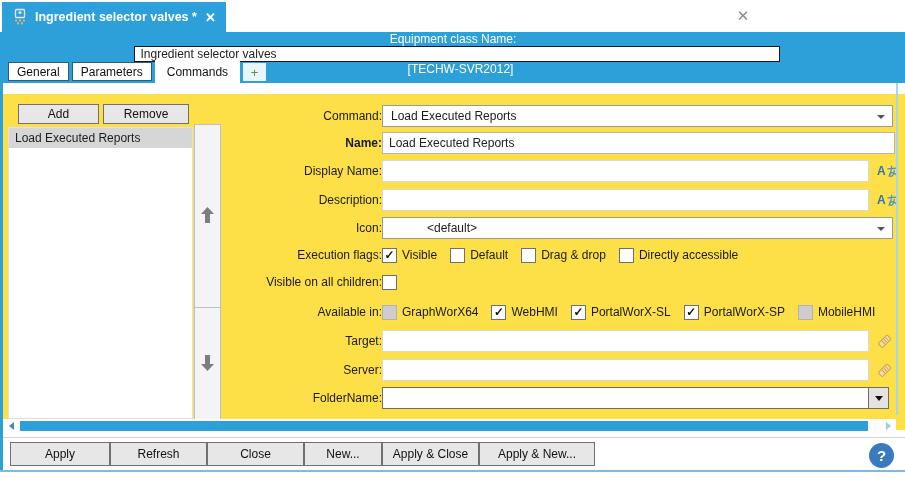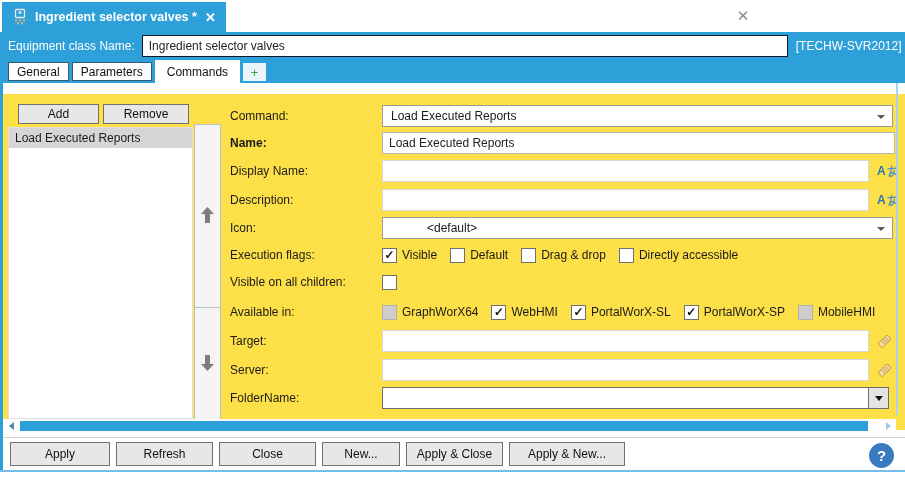--- a/index.html
+++ b/index.html
@@ -11,21 +11,21 @@
   .titlebar { position:absolute; top:0; left:0; width:761px; height:32px; background:#fff; }
   .title-tab { position:absolute; left:2px; top:2px; height:30px; background:#2D9FD9;
                display:flex; align-items:center; padding:0 10px; }
   .title-text { color:#fff; font-size:12.5px; font-weight:bold; margin:0 8px 0 7px; }
   .tab-close { color:#fff; font-size:13px; font-weight:bold; cursor:default; }
   .window-close { position:absolute; right:8px; top:6px; width:20px; height:20px; color:#8a8a8a;
                   font-size:15px; text-align:center; line-height:20px; }
 
   
   .header-band { position:absolute; top:32px; left:0; width:905px; height:51px; background:#2D9FD9; }
-  .equip-row { height:28px; display:flex; align-items:center; padding-left:8px; }
+  .equip-row { height:28px; display:flex; align-items:center; padding-left:8px;flex-direction:column; }
   .equip-label { color:#fff; margin-right:7px; white-space:nowrap; }
   .equip-input { width:646px; height:22px; border:1px solid #0f172a; background:#fff; padding:0 6px;
                  font:12px "Liberation Sans", sans-serif; color:#222; }
   .server-tag { color:#fff; margin-left:8px; white-space:nowrap; }
   .tabs-row { height:23px; display:flex; align-items:flex-end; padding-left:8px; }
   .tab { background:#fff; border:1px solid #355b73; height:19px; margin:0 3px 2px 0; padding:0 8px;
          display:flex; align-items:center; color:#111; cursor:default; }
   .tab.selected { height:23px; border:none; margin-bottom:0; padding:0 12px; }
   .tab-add { background:#eaf5fb; border:none; height:18px; width:23px; margin:0 0 2px 0;
              display:flex; align-items:center; justify-content:center; color:#3FA037; font-size:13px; }
@@ -47,21 +47,21 @@
   .listbox li.selected { background:#d6d6d6; }
 
   .move-col { position:absolute; left:194px; top:30px; width:27px; height:297px; }
   .move-btn { position:absolute; left:0; width:27px; background:#f4f4f4; border:1px solid #bdc1c4;
               display:flex; align-items:center; justify-content:center; }
   .move-up   { top:0;     height:184px; }
   .move-down { top:183px; height:114px; }
 
   
   .frow { position:absolute; left:230px; display:flex; align-items:center; height:22px; }
-  .flabel { width:152px; flex:none; }
+  .flabel { width:152px; flex:none;text-align:right; }
   .flabel.bold { font-weight:bold; }
   .tinput { height:22px; padding:0 6px; font:12px "Liberation Sans", sans-serif; color:#222; background:#fff; }
   .b-mid   { border:1px solid #b5b5b5; }
   .b-light { border:1px solid #d8d8d8; }
   .w511 { width:511px; } .w513 { width:513px; } .w487 { width:487px; }
   .combo { position:relative; height:22px; background:#fff; border:1px solid #9a9a9a;
            display:flex; align-items:center; padding:0 8px; }
   .combo .caret { position:absolute; right:7px; top:9px; width:0; height:0;
                   border-left:4px solid transparent; border-right:4px solid transparent;
                   border-top:4px solid #555; }
@@ -88,21 +88,21 @@
               border-top:4px solid transparent; border-bottom:4px solid transparent;
               border-right:5px solid #4f86ab; }
   .hs-thumb { position:absolute; left:17px; top:2px; width:848px; height:10px; background:#2D9FD9; }
   .hs-right { position:absolute; right:5px; top:3px; width:0; height:0;
               border-top:4px solid transparent; border-bottom:4px solid transparent;
               border-left:5px solid #9fcbe8; }
 
   
   .footer-sep { position:absolute; top:437px; left:0; width:905px; height:1px; background:#d2d2d2; }
   .footer { position:absolute; top:438px; left:0; width:905px; height:32px; display:flex;
-            align-items:center; padding-left:10px; gap:6px; }
+            align-items:center; padding-left:10px; }
   .footer .btn { height:24px; line-height:22px; }
   .footer .btn:nth-of-type(1) { width:100px; }
   .footer .btn:nth-of-type(2) { width:97px; }
   .footer .btn:nth-of-type(3) { width:97px; }
   .footer .btn:nth-of-type(4) { width:78px; }
   .footer .btn:nth-of-type(5) { width:97px; }
   .footer .btn:nth-of-type(6) { width:116px; }
   .help-badge { position:absolute; right:11px; top:5px; width:25px; height:25px; border-radius:50%;
                 background:#3A7BC0; color:#fff; font-weight:bold; font-size:15px; text-align:center;
                 line-height:25px; }

